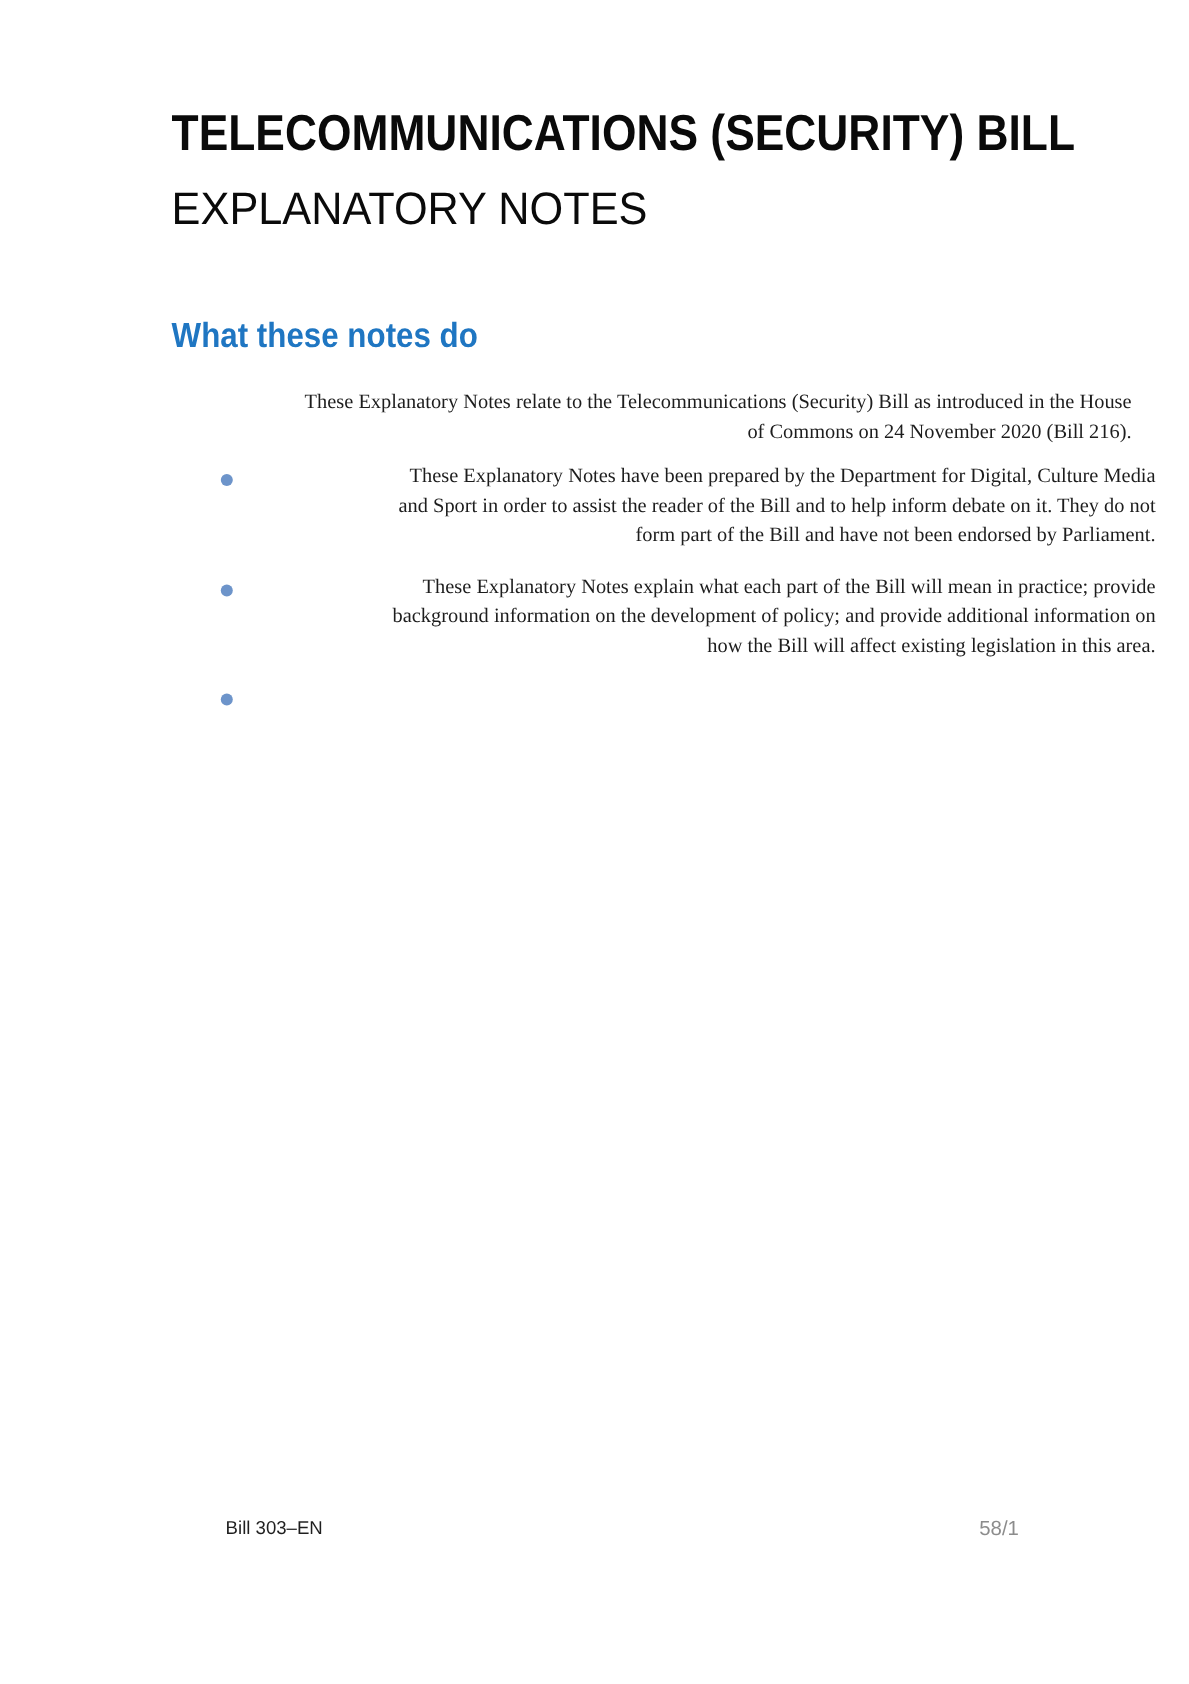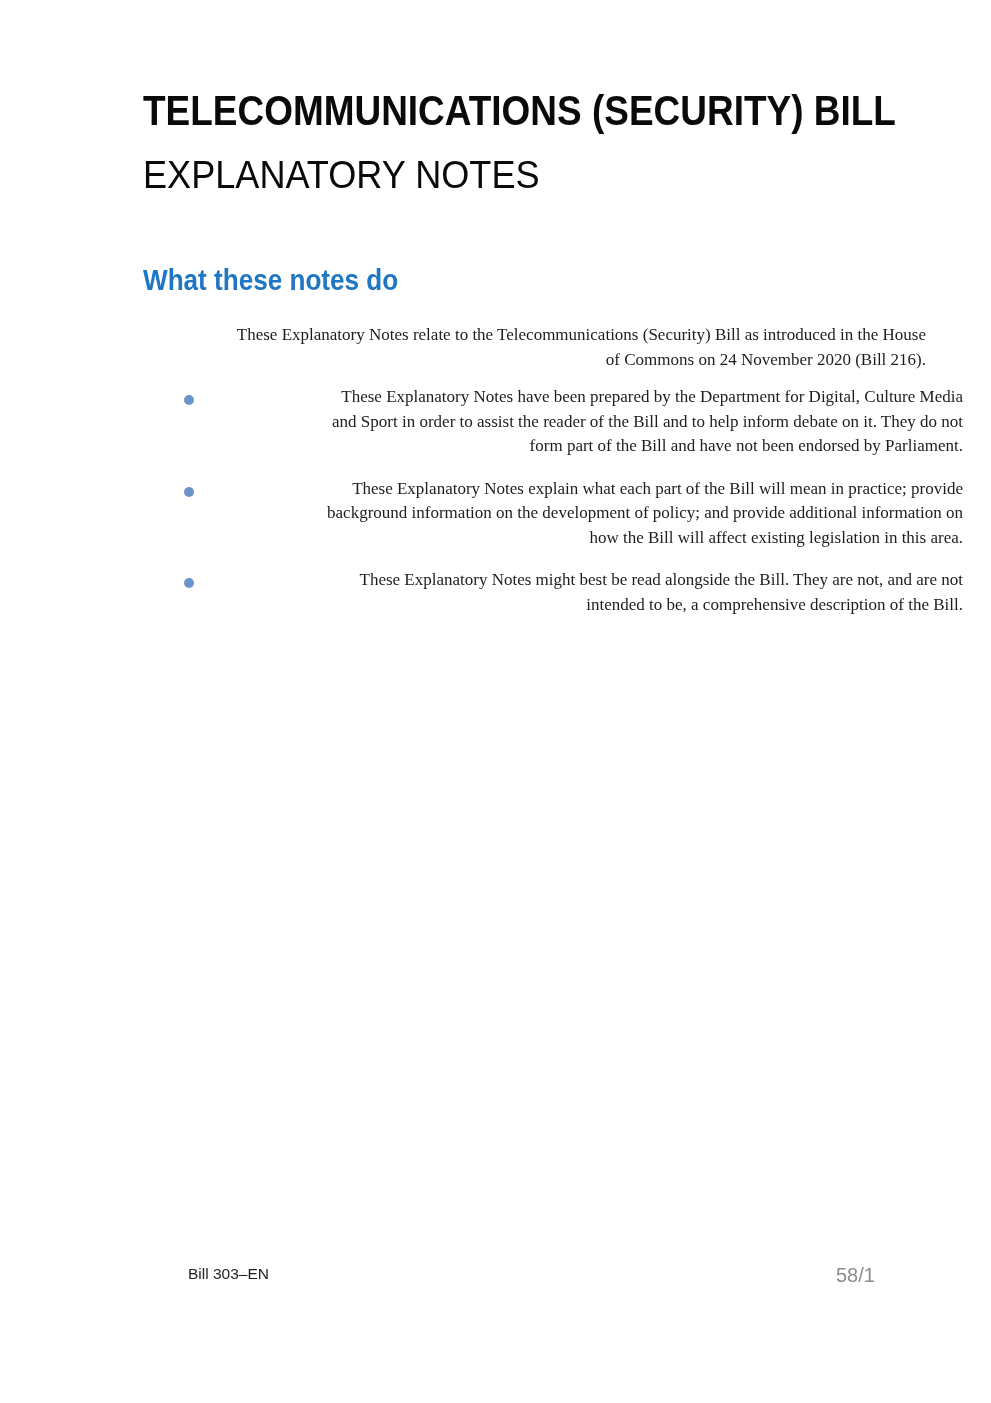--- a/index.html
+++ b/index.html
@@ -52,21 +52,21 @@
     font-weight: bold;
     font-size: 29px;
     line-height: 1;
     color: var(--heading-blue, #1f76c2);
     white-space: nowrap;
     transform: scaleX(0.9);
     transform-origin: 0 0;
   }
   .intro-paragraph {
     position: absolute;
-    left: 126px;
+    left: 143px;
     top: 323px;
     width: 800px;
     font-family: "Liberation Serif", serif;
     font-size: 17px;
     line-height: 24.5px;
     color: var(--body-text, #1d1d1d);
     white-space: pre-line;
   }
   .bullet-list {
     position: absolute;
@@ -98,24 +98,24 @@
     position: absolute;
     left: 188px;
     top: 1266px;
     font-family: "Liberation Sans", sans-serif;
     font-size: 15.5px;
     line-height: 1;
     color: var(--footer-text, #1f1f1f);
   }
   .footer-right {
     position: absolute;
-    left: 836px;
+    left: 816px;
     top: 1265px;
     font-family: "Liberation Sans", sans-serif;
-    font-size: 20px;
+    font-size: 17px;
     line-height: 1;
     color: var(--footer-gray, #8c8c8c);
   }
 </style>
 </head>
 <body>
 
 <div class="page">
 
   <h1 class="doc-title">TELECOMMUNICATIONS (SECURITY) BILL</h1>
@@ -135,22 +135,20 @@
 form part of the Bill and have not been endorsed by Parliament.</span>
     </li>
     <li>
       <span class="dot"></span>
       <span class="bullet-text">These Explanatory Notes explain what each part of the Bill will mean in practice; provide
 background information on the development of policy; and provide additional information on
 how the Bill will affect existing legislation in this area.</span>
     </li>
     <li>
       <span class="dot"></span>
-      <span class="bullet-text">These Explanatory Notes might best be read alongside the Bill. They are not, and are not
-intended to be, a comprehensive description of the Bill.</span>
     </li>
   </ul>
 
   <div class="footer-left">Bill 303–EN</div>
 
   <div class="footer-right">58/1</div>
 
 </div>
 
 </body></html>

